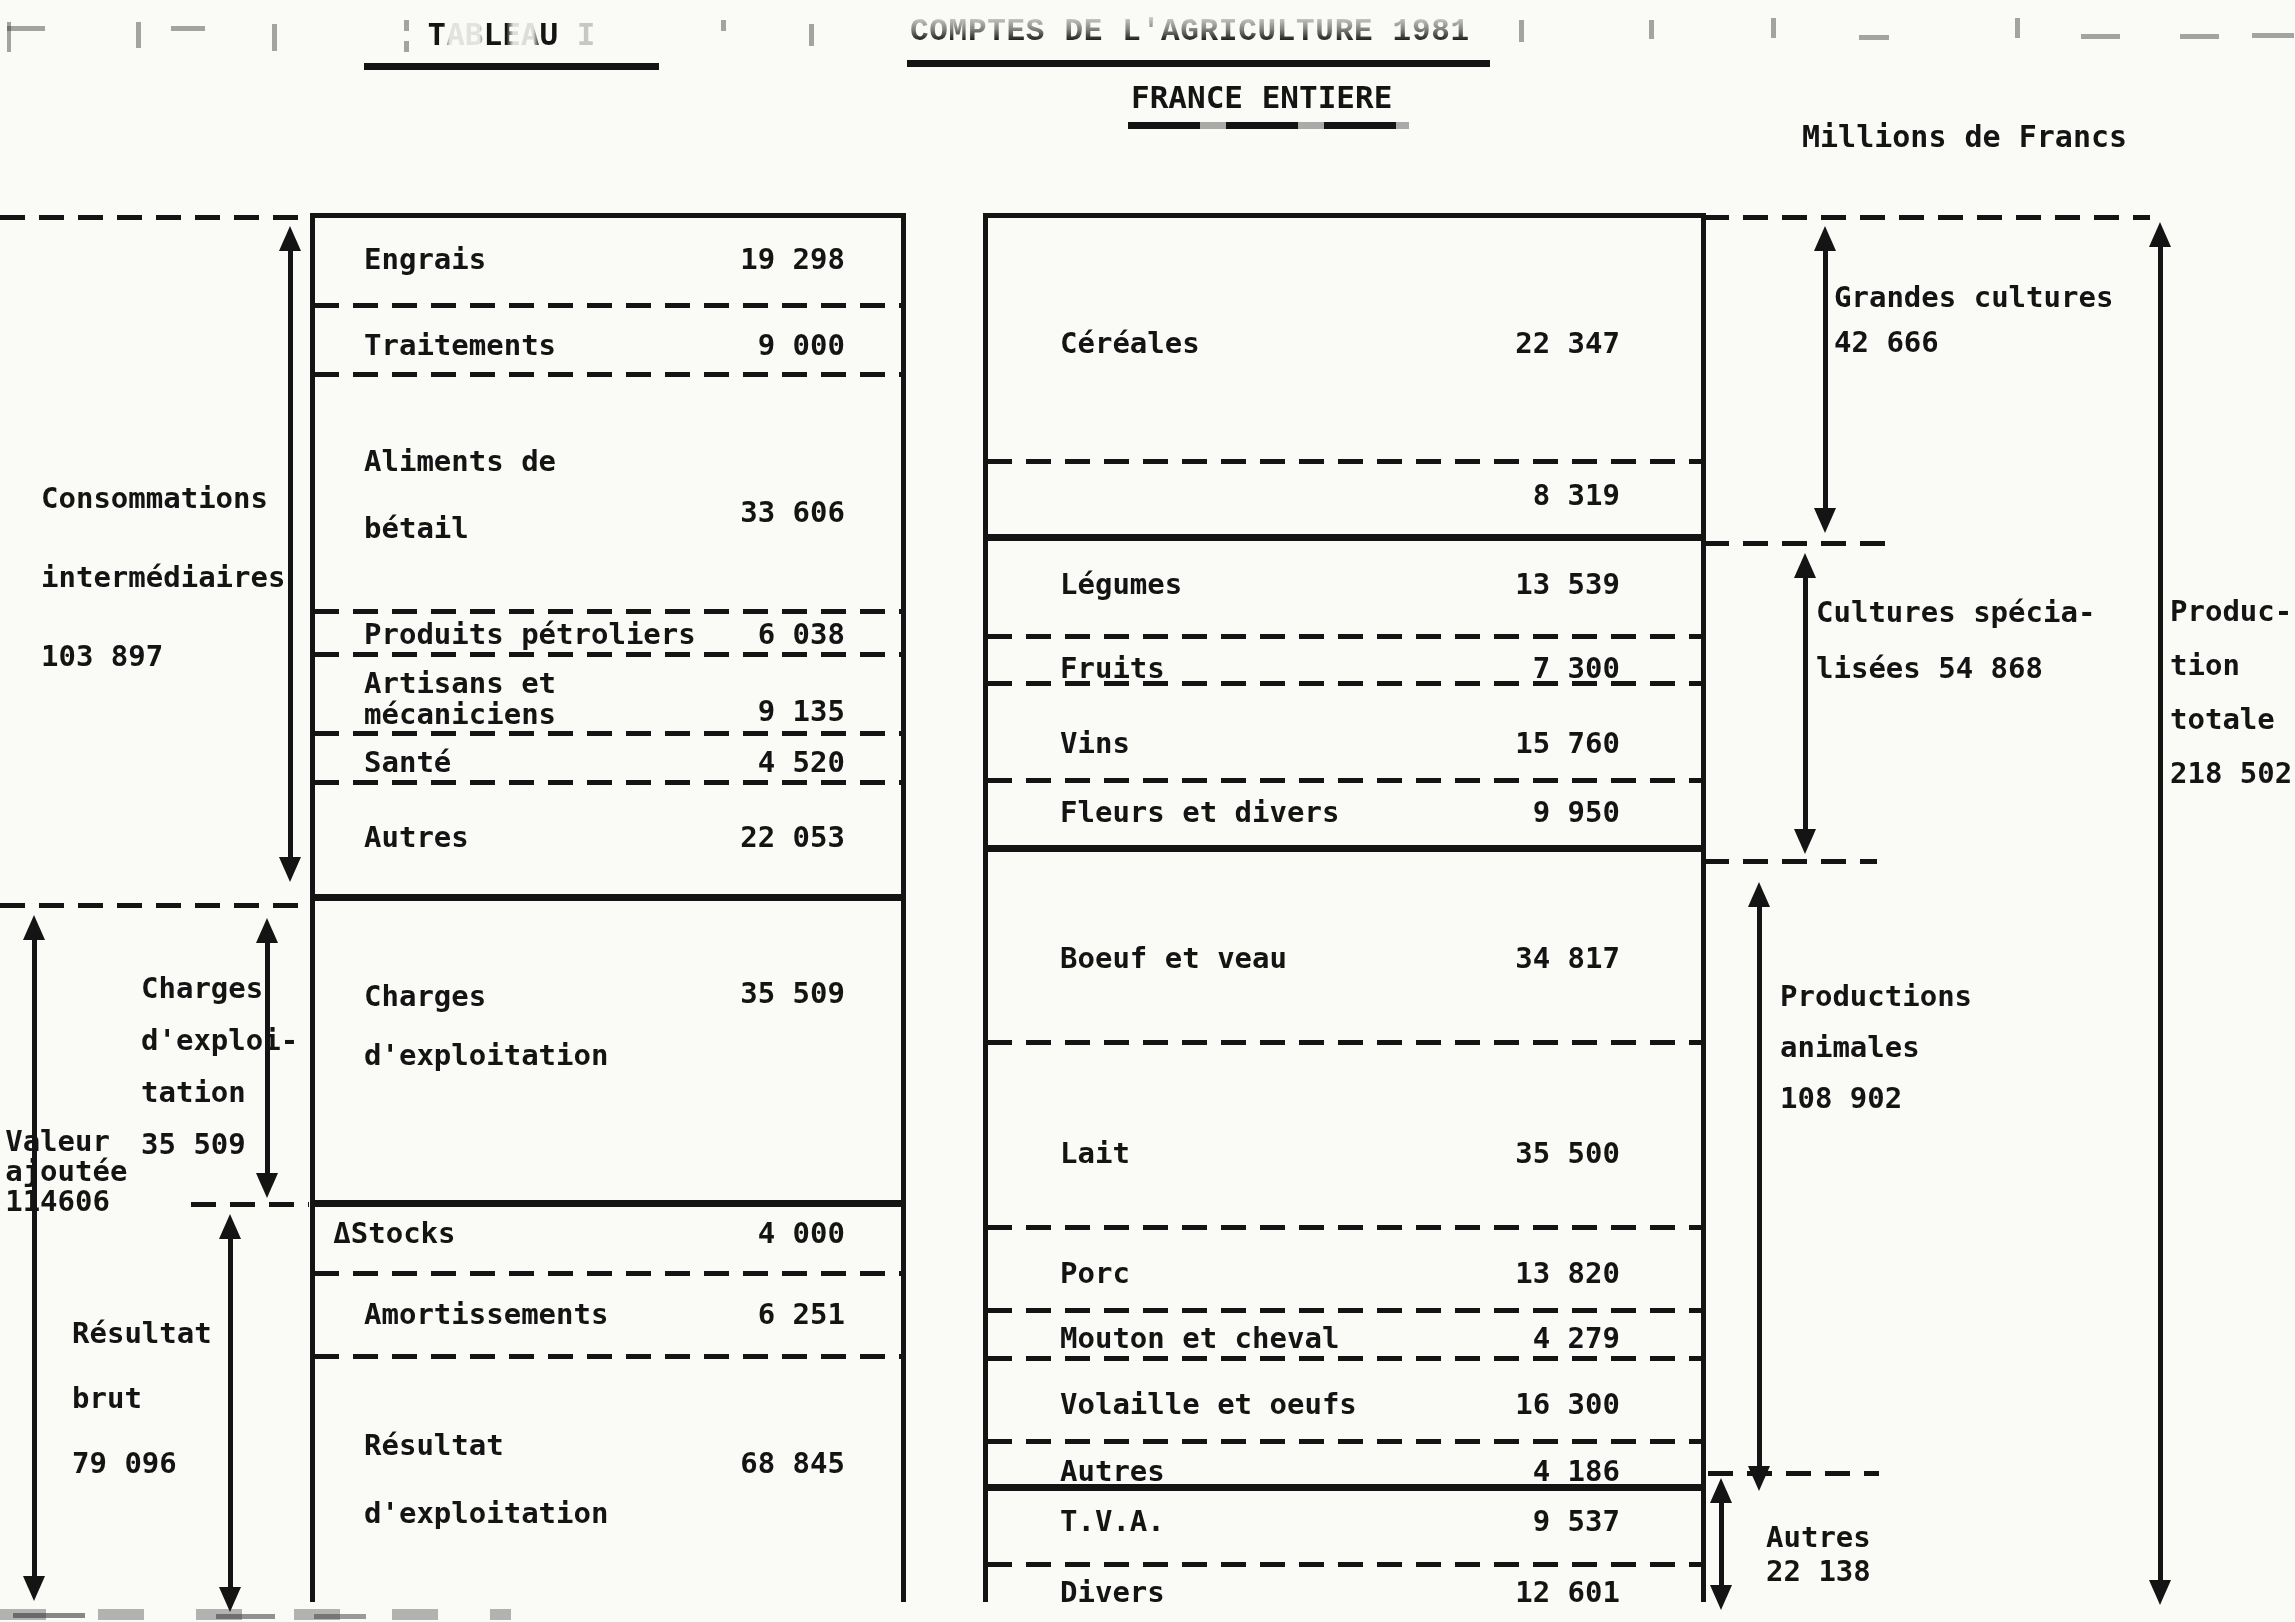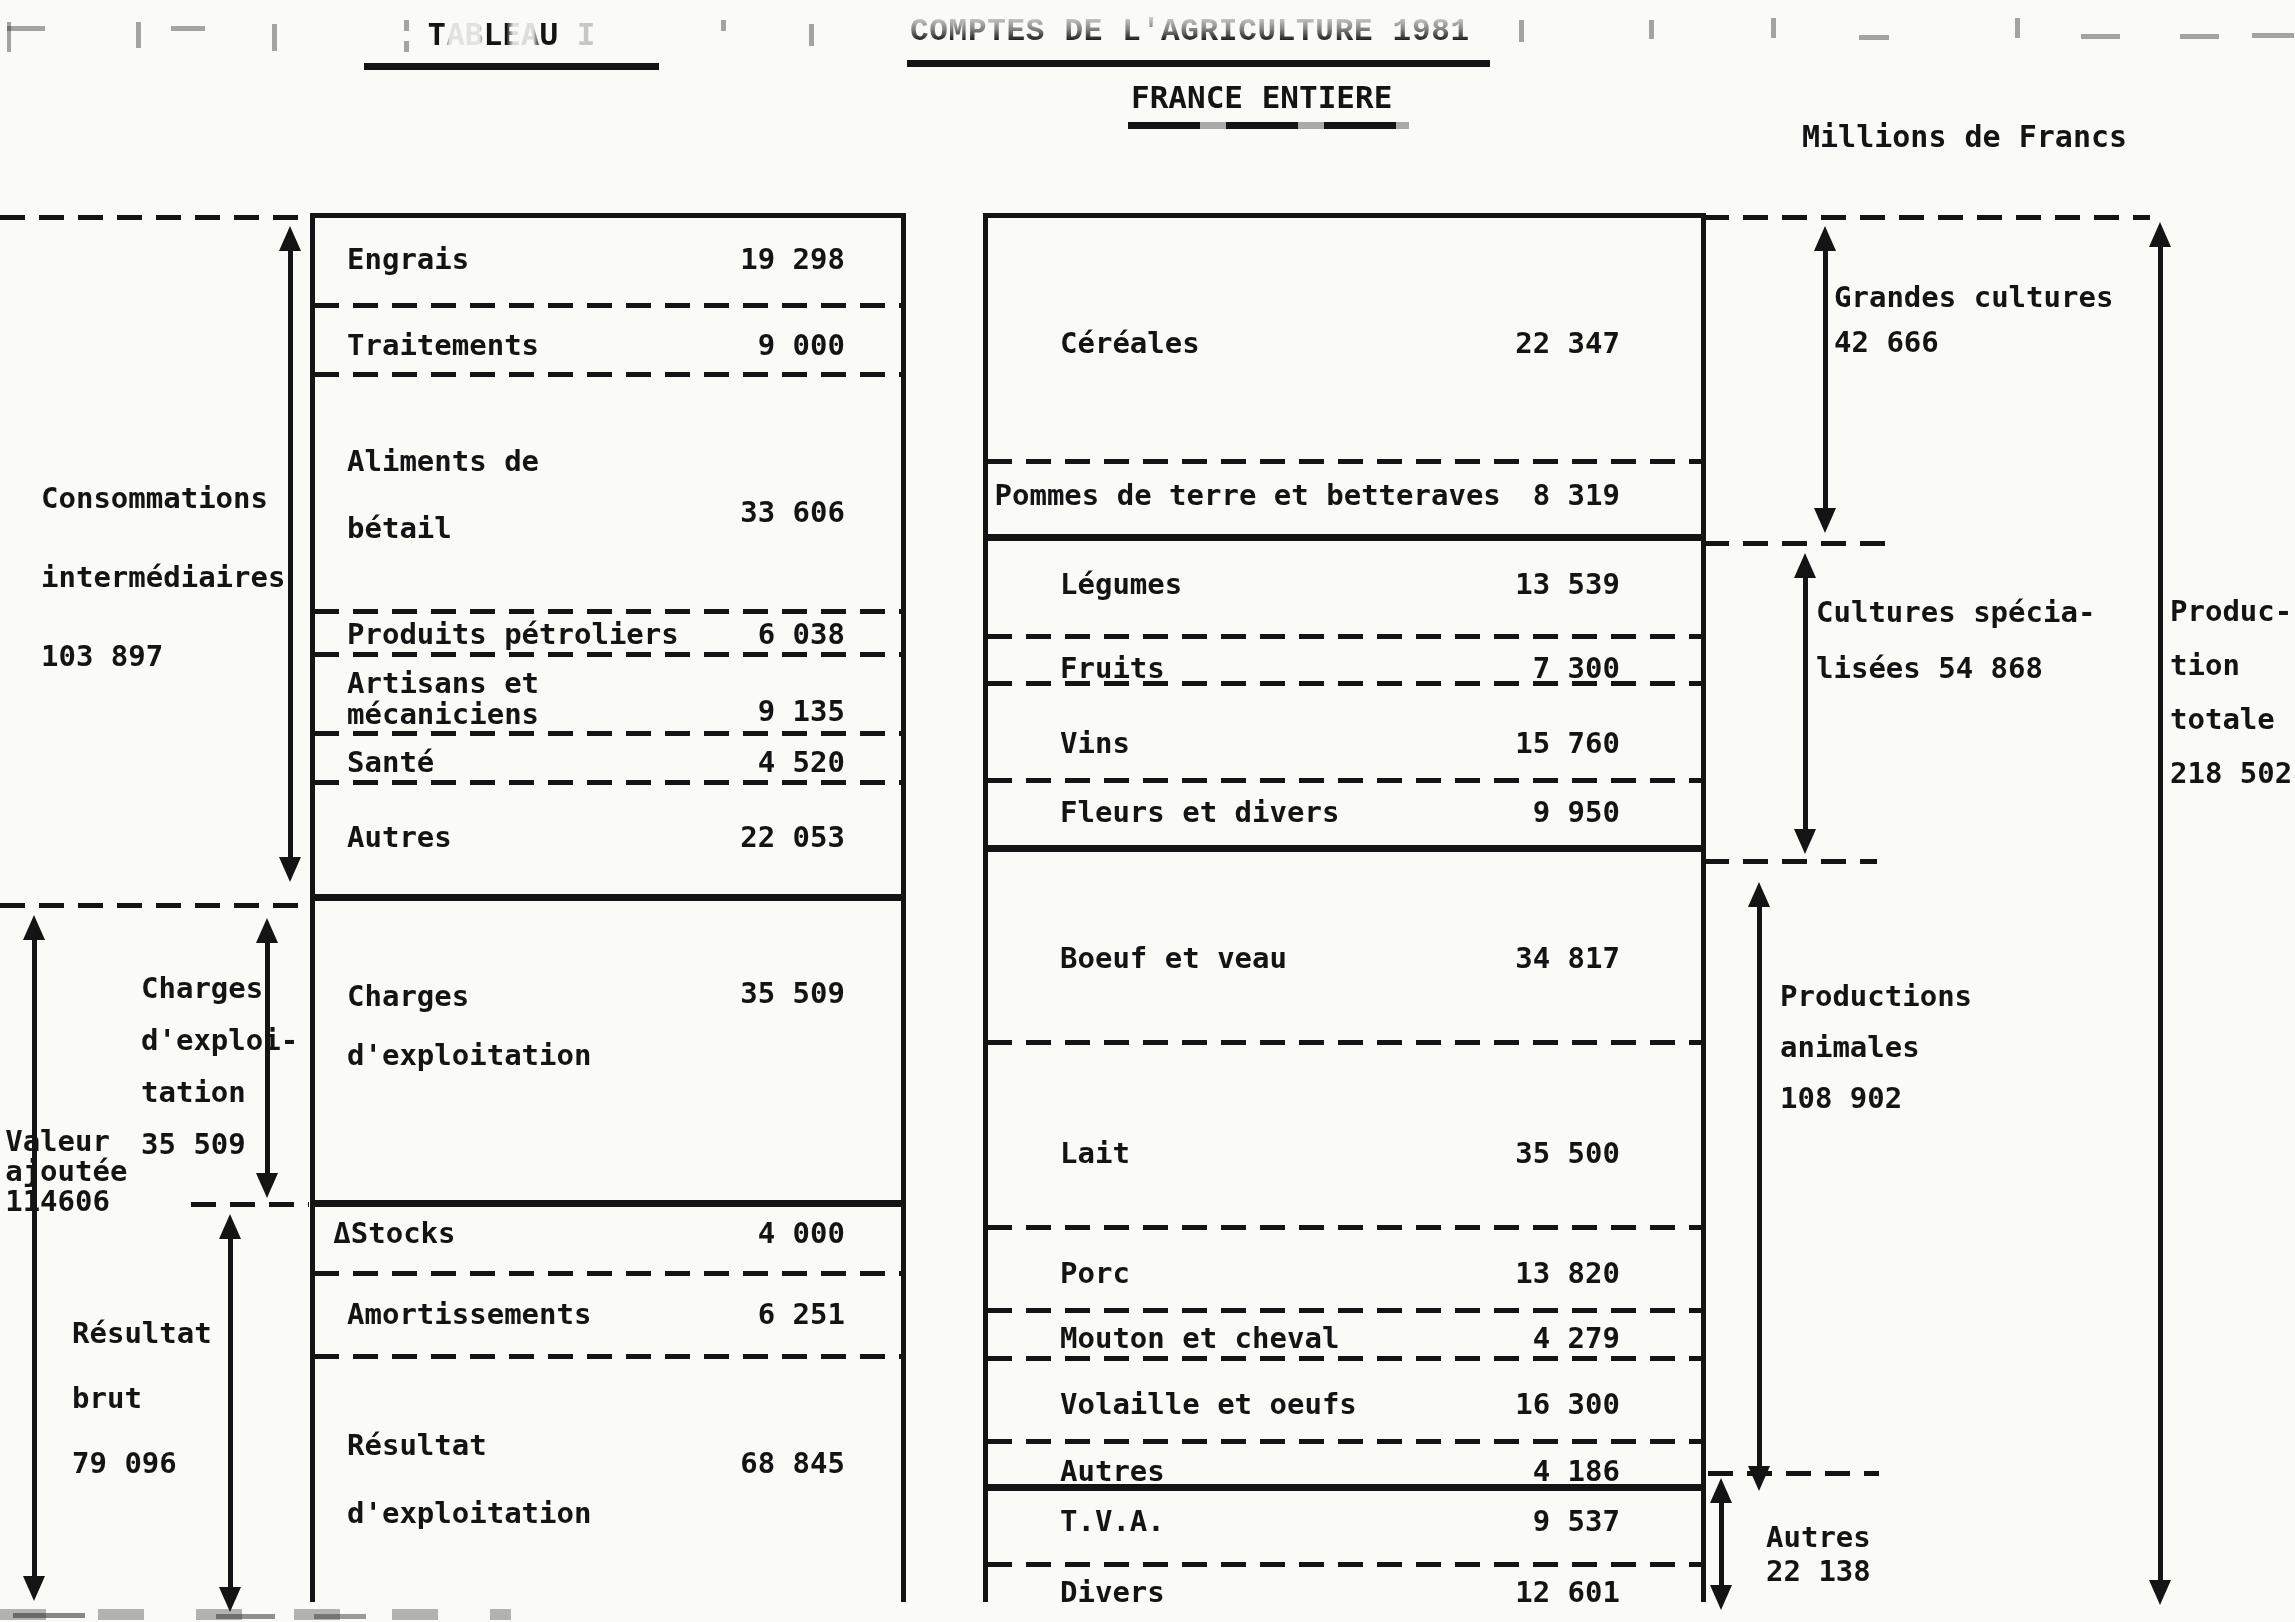--- a/index.html
+++ b/index.html
@@ -7,21 +7,21 @@
     position:relative;width:2295px;height:1623px;background:#fafaf7;
     font-family:"DejaVu Sans Mono","Liberation Mono",monospace;
     font-weight:700;color:#141414;overflow:hidden;
   }
   .t{position:absolute;white-space:pre-line;line-height:1.15;}
   .fs-title{font-size:31px;}
   .fs-body{font-size:29px;}
   
   .box{position:absolute;border:5.2px solid #141414;border-bottom:none;}
   .cell{position:absolute;white-space:pre-line;font-size:29px;line-height:1.12;}
-  .lbl{left:32px;}
+  .lbl{left:49px;}
   .val{right:56px;text-align:right;}
   .box-r .lbl{left:72px;text-align:center;}
   .box-r .val{right:81px;}
   
   .hdash{position:absolute;height:5.2px;
     background:repeating-linear-gradient(90deg,#141414 0 25px,transparent 25px 39px);}
   .hsolid{position:absolute;height:6.5px;background:#141414;}
   .sep{left:-1.3px;right:-1.3px;}
   
   .varrow{position:absolute;width:4.6px;background:#141414;}
@@ -127,21 +127,20 @@
     <span class="cell lbl" style="top:1193px;line-height:68px">Résultat
 d'exploitation</span>
     <span class="cell val" style="top:1229px">68 845</span>
   </div>
 
   <div class="box box-r" style="left:983px;top:213px;width:713px;height:1384px">
     <span class="cell lbl" style="top:109px">Céréales</span>
     <span class="cell val" style="top:109px">22 347</span>
     <div class="hdash sep" style="top:241px"></div>
 
-    <span class="cell lbl" style="top:261px;left:6.5px">Pommes de terre et betteraves</span>
     <span class="cell val" style="top:261px">8 319</span>
     <div class="hsolid sep" style="top:316px"></div>
 
     <span class="cell lbl" style="top:350px">Légumes</span>
     <span class="cell val" style="top:350px">13 539</span>
     <div class="hdash sep" style="top:416px"></div>
 
     <span class="cell lbl" style="top:434px">Fruits</span>
     <span class="cell val" style="top:434px">7 300</span>
     <div class="hdash sep" style="top:463px"></div>

